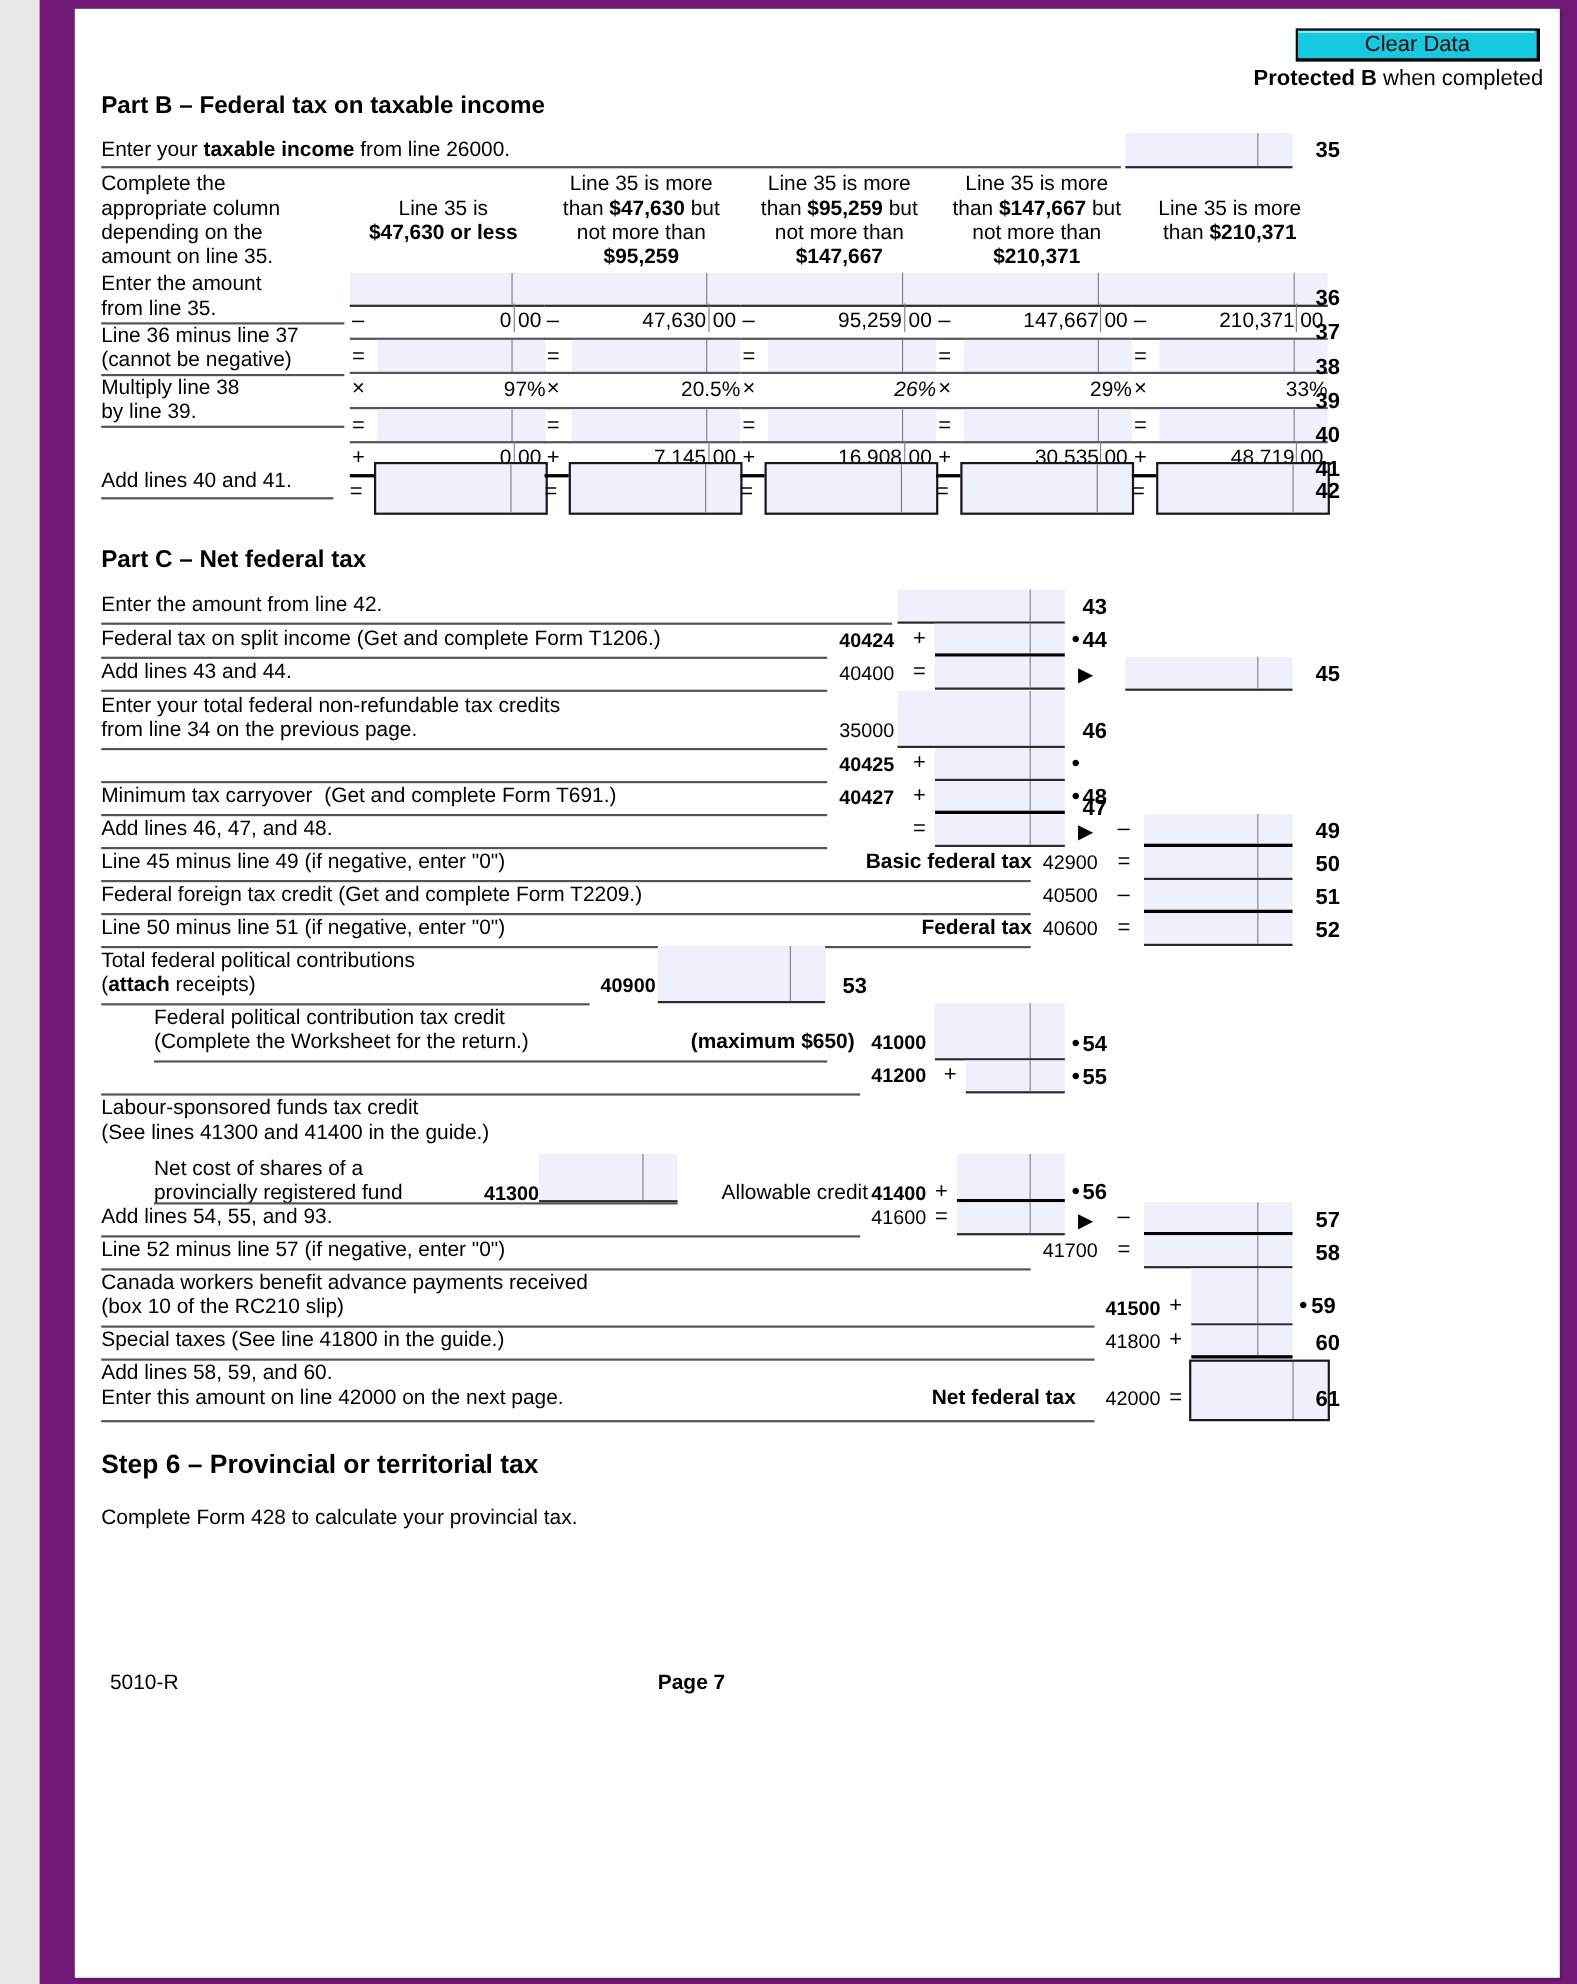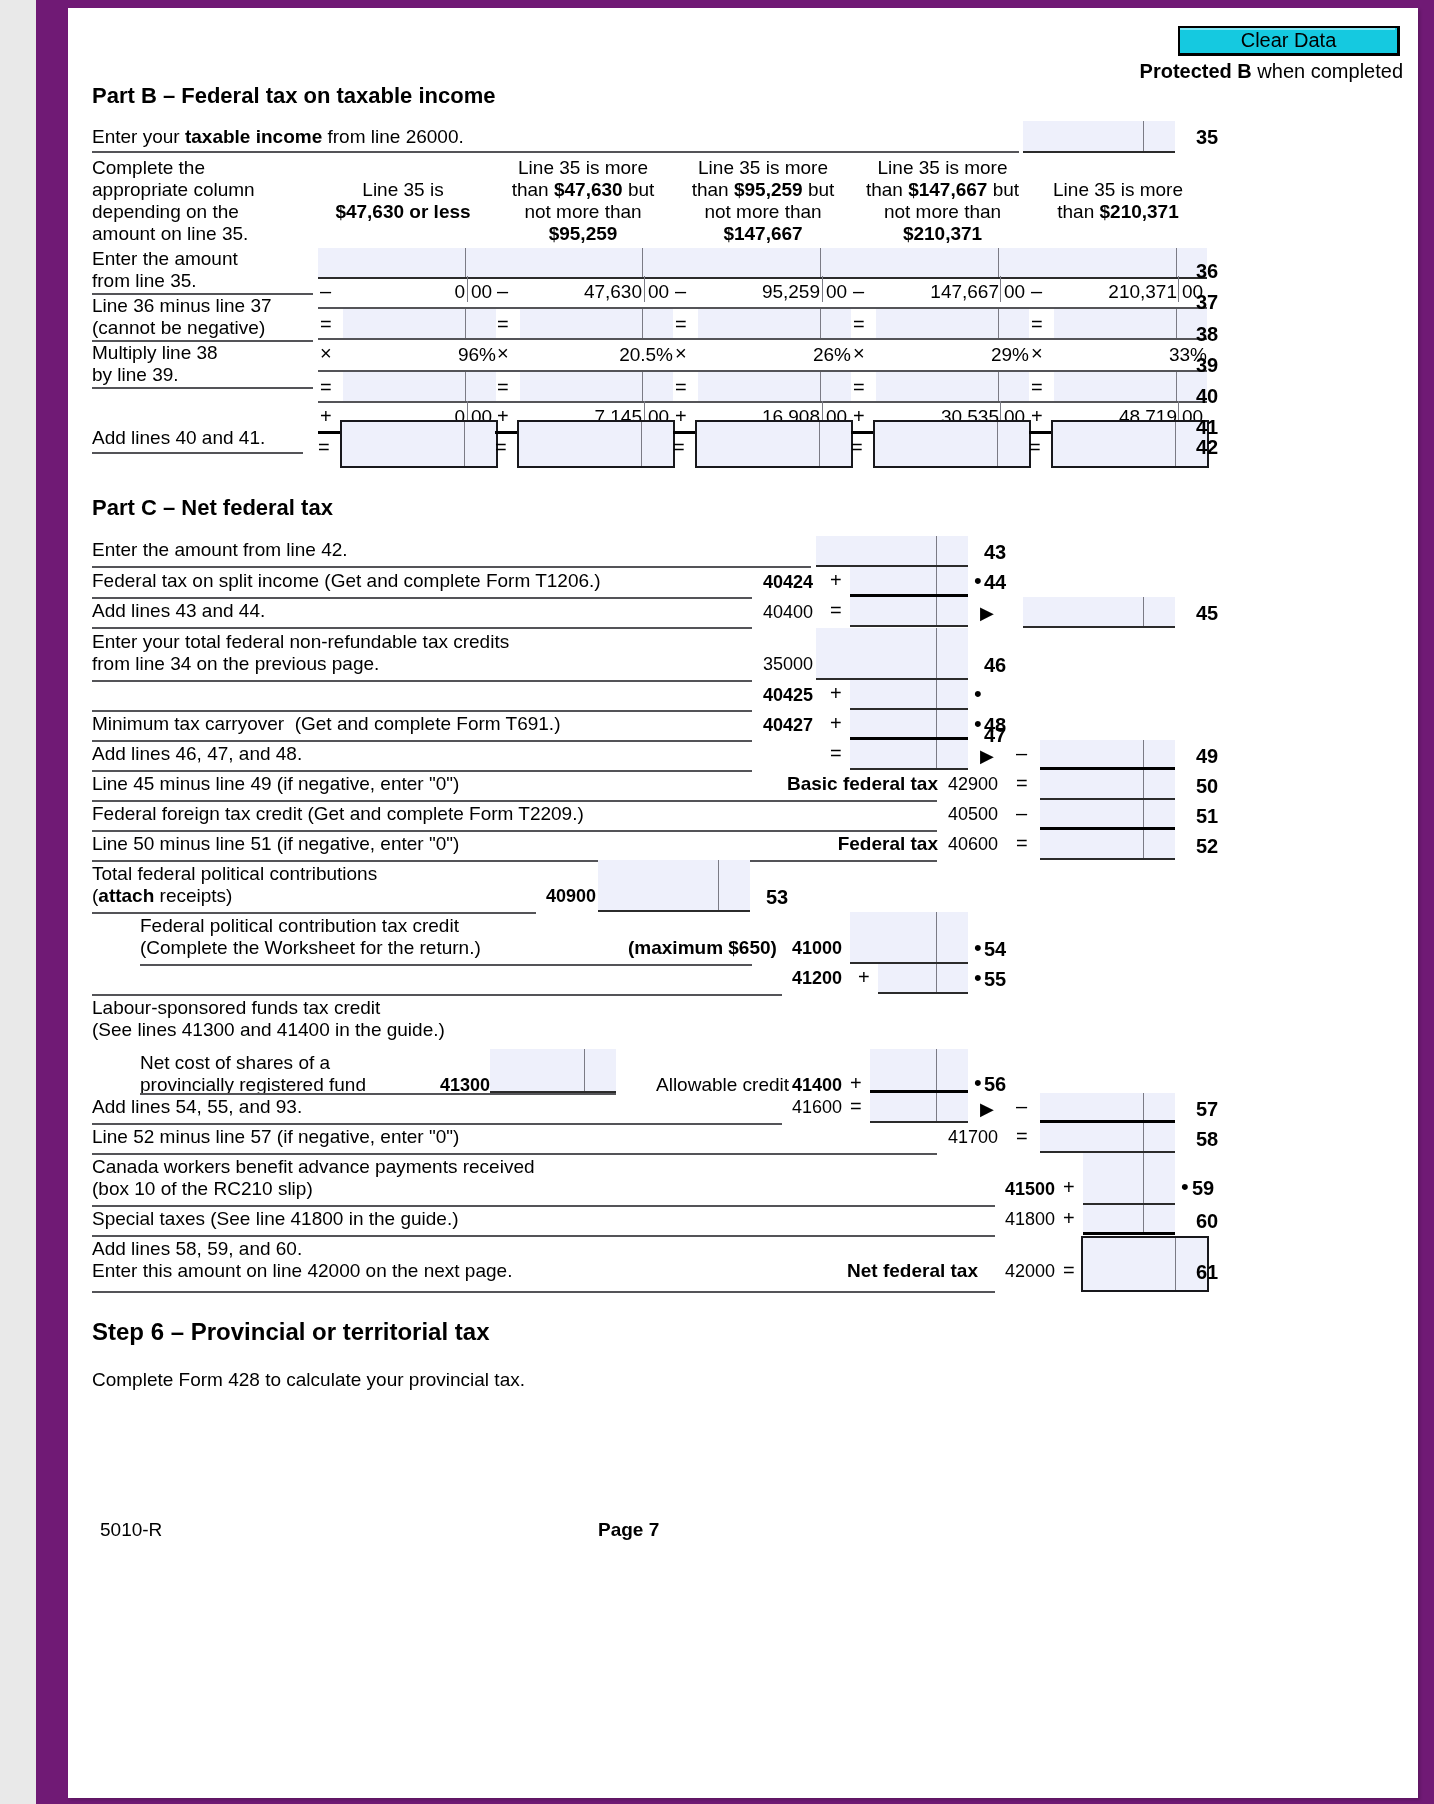--- a/index.html
+++ b/index.html
@@ -158,21 +158,21 @@
     <div class="abs" style="left:399px; top:268px; width:1px; height:26px; background:#7b7b85;"></div>
     <div class="rule" style="left:250px; top:299px; width:178px;"></div>
 
     <div class="box" style="left:275px; top:301px; width:153px; height:29px; border-bottom:none;">
         <div class="cents" style="right:30px;"></div>
       </div>
     <div class="abs op" style="left:252px; top:305px;">=</div>
     <div class="rule" style="left:250px; top:330px; width:178px;"></div>
 
     <div class="abs op" style="left:252px; top:334px;">×</div>
-    <div class="val" style="left:280px; top:336px; width:148px;">96%</div>
+    <div class="val" style="left:280px; top:336px; width:148px;">97%</div>
     <div class="rule" style="left:250px; top:362px; width:178px;"></div>
 
     <div class="box" style="left:275px; top:364px; width:153px; height:29px; border-bottom:none;">
         <div class="cents" style="right:30px;"></div>
       </div>
     <div class="abs op" style="left:252px; top:368px;">=</div>
     <div class="rule" style="left:250px; top:393px; width:178px;"></div>
 
     <div class="abs op" style="left:252px; top:397px;">+</div>
     <div class="val" style="left:280px; top:398px; width:117px;">0</div>
@@ -223,21 +223,21 @@
     <div class="val" style="left:628px; top:273px; width:124px;">95,259</div>
     <div class="val" style="left:758px; top:273px; width:26px; text-align:left;">00</div>
     <div class="abs" style="left:754px; top:268px; width:1px; height:26px; background:#7b7b85;"></div>
     <div class="rule" style="left:605px; top:299px; width:178px;"></div>
     <div class="box" style="left:630px; top:301px; width:153px; height:29px; border-bottom:none;">
         <div class="cents" style="right:30px;"></div>
       </div>
     <div class="abs op" style="left:607px; top:305px;">=</div>
     <div class="rule" style="left:605px; top:330px; width:178px;"></div>
     <div class="abs op" style="left:607px; top:334px;">×</div>
-    <div class="val" style="left:628px; top:336px; width:155px;">26%</div>
+    <div class="val" style="left:628px; top:336px; width:155px;font-style:italic;">26%</div>
     <div class="rule" style="left:605px; top:362px; width:178px;"></div>
     <div class="box" style="left:630px; top:364px; width:153px; height:29px; border-bottom:none;">
         <div class="cents" style="right:30px;"></div>
       </div>
     <div class="abs op" style="left:607px; top:368px;">=</div>
     <div class="rule" style="left:605px; top:393px; width:178px;"></div>
     <div class="abs op" style="left:607px; top:397px;">+</div>
     <div class="val" style="left:628px; top:398px; width:124px;">16,908</div>
     <div class="val" style="left:758px; top:398px; width:26px; text-align:left;">00</div>
     <div class="abs" style="left:754px; top:393px; width:1px; height:26px; background:#7b7b85;"></div>

